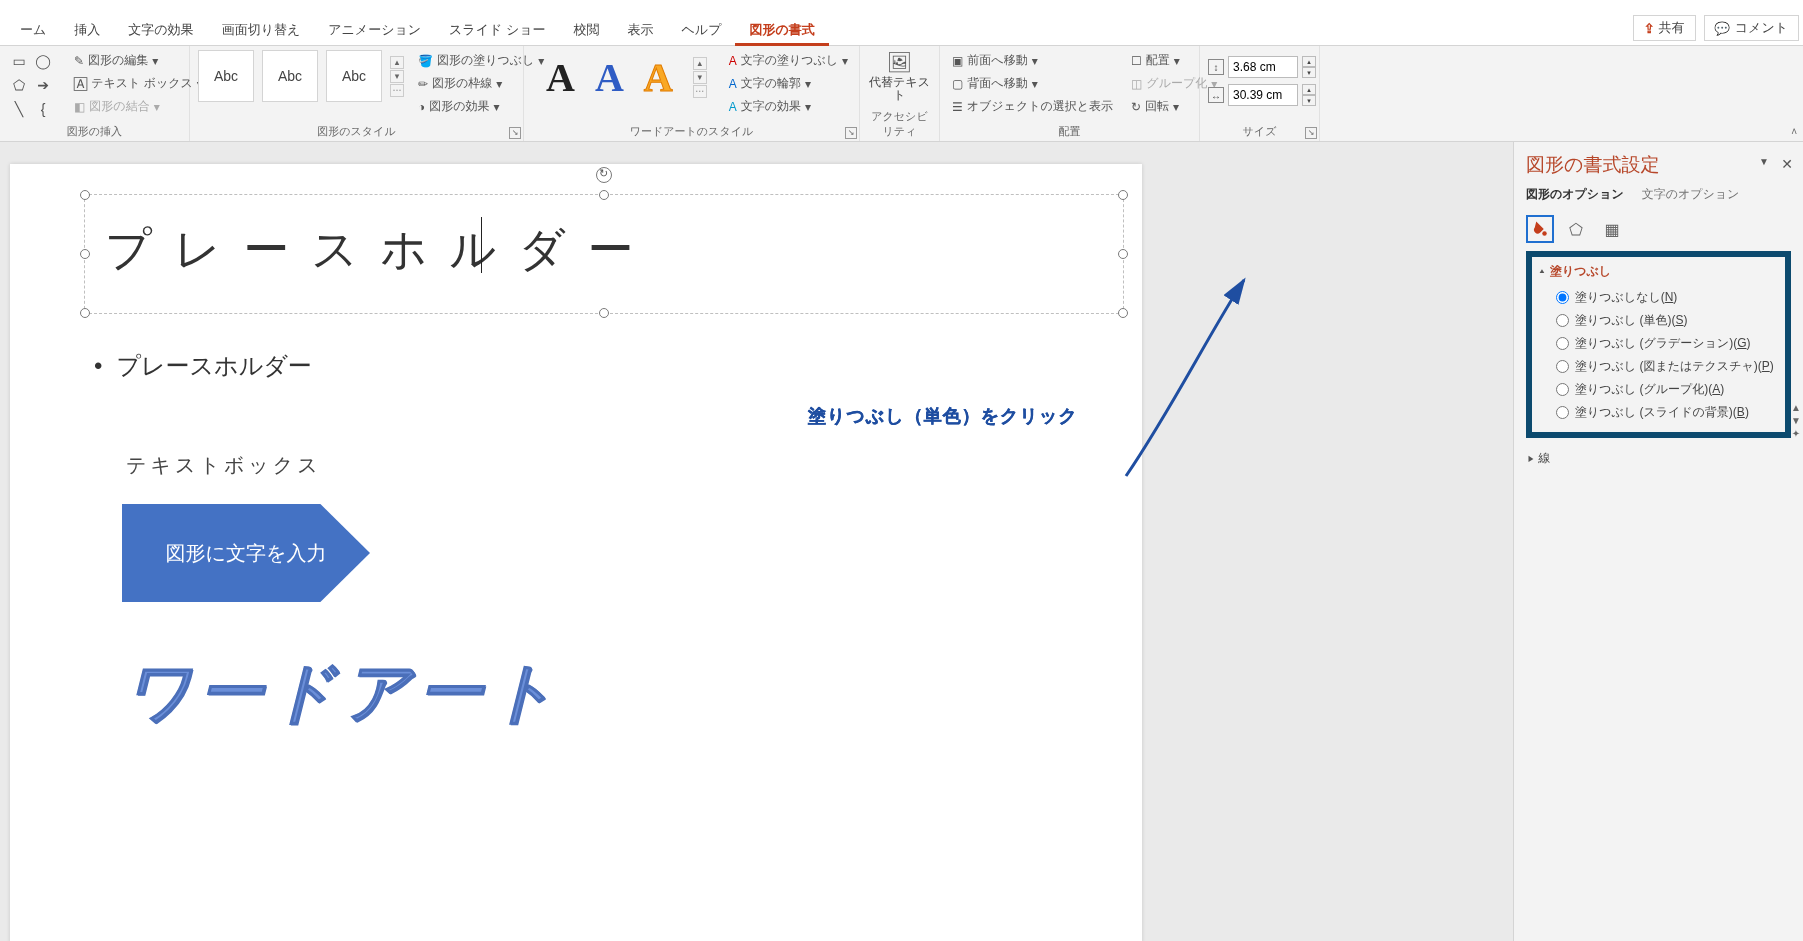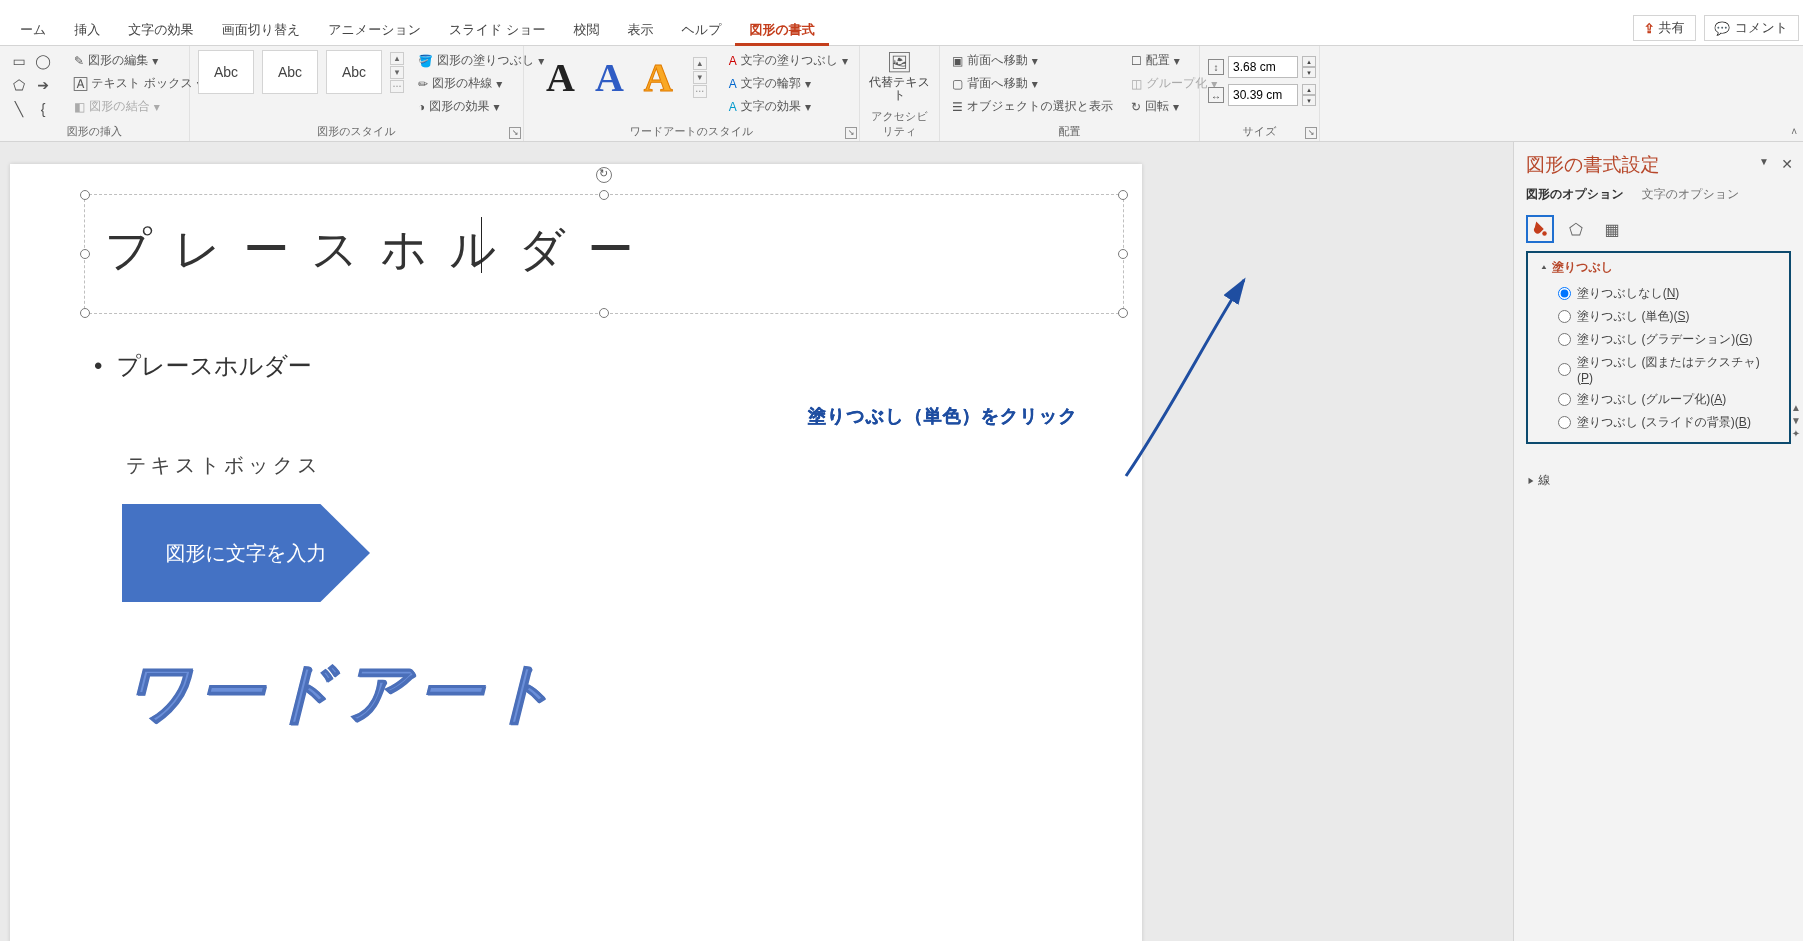--- a/index.html
+++ b/index.html
@@ -20,21 +20,21 @@
   .group-label { text-align:center; font-size:11px; color:#666; padding-top:2px; position:relative; }
   .launcher { position:absolute; right:2px; bottom:2px; width:12px; height:12px; border:1px solid #999; font-size:8px; line-height:10px; text-align:center; color:#666; }
   .rb-btn { padding:2px 4px; font-size:12px; color:#555; display:flex; align-items:center; gap:4px; white-space:nowrap; }
   .disabled { color:#aaa; }
   .col { display:flex; flex-direction:column; gap:2px; }
   .shape-grid { display:grid; grid-template-columns:repeat(2,22px); grid-auto-rows:22px; gap:2px; }
   .shape-cell { width:22px; height:22px; border:1px solid transparent; display:flex; align-items:center; justify-content:center; font-size:14px; color:#555; }
   .vline { width:1px; background:#e1e1e1; align-self:stretch; margin:2px 4px; }
 
   .style-gallery { display:flex; gap:8px; align-items:center; }
-  .style-thumb { width:56px; height:44px; border:1px solid #d4d4d4; display:flex; align-items:center; justify-content:center; font-size:14px; background:#fff; }
+  .style-thumb { width:56px; height:52px; border:1px solid #d4d4d4; display:flex; align-items:center; justify-content:center; font-size:14px; background:#fff; }
   .gallery-more { width:14px; display:flex; flex-direction:column; gap:1px; }
   .gallery-more span { height:13px; border:1px solid #ccc; font-size:9px; text-align:center; line-height:11px; color:#666; }
 
   .wa-gallery { display:flex; gap:20px; align-items:center; padding:4px 14px; }
   .wa-A { font-family:"Georgia",serif; font-weight:bold; font-size:40px; }
   .wa-black  { color:#222; }
   .wa-blue   { color:#2f5cc4; }
   .wa-orange { color:#f9a825; -webkit-text-stroke:1px #e07b00; }
 
   .big-btn { display:flex; flex-direction:column; align-items:center; justify-content:center; width:62px; font-size:12px; gap:2px; }
@@ -82,21 +82,21 @@
   .pane-close { position:absolute; right:10px; top:14px; font-size:14px; color:#555; }
   .pane-drop  { position:absolute; right:34px; top:14px; font-size:10px; color:#555; }
   .pane-tabs { display:flex; gap:18px; font-size:12px; margin-bottom:8px; }
   .pane-tabs .pt { color:#737373; padding-bottom:4px; }
   .pane-tabs .pt.active { font-weight:700; color:#333; }
   .pane-icons { display:flex; gap:8px; margin-bottom:8px; }
   .pane-icons .pi { width:28px; height:28px; display:flex; align-items:center; justify-content:center; border:1px solid transparent; font-size:16px; color:#666; }
   .pane-icons .pi.active { border:2px solid #1f6fd0; }
   .pi.fill-ic svg { width:18px;height:18px; }
 
-  .highlight-box { border:2px solid #0c4a6e; padding:6px 12px 8px; margin-bottom:24px; }
+  .highlight-box { border:6px solid #0c4a6e; padding:6px 6px 8px; margin-bottom:8px; }
   .section-hdr { font-size:12px; color:#b7472a; font-weight:600; display:flex; align-items:center; gap:4px; margin-bottom:6px; cursor:default; }
   .section-hdr:before { content:"▲"; font-size:8px; color:#555; transform:scaleY(.8); }
   .radio-row { display:flex; align-items:center; gap:6px; padding:3px 2px 3px 18px; font-size:12px; color:#444; }
   .radio-row input { margin:0; }
   .radio-row .ul { text-decoration:underline; }
 
   .section-hdr2 { font-size:12px; color:#444; display:flex; align-items:center; gap:4px; padding:4px 2px; }
   .section-hdr2:before { content:"▶"; font-size:8px; color:#555; transform:scaleX(.8); }
 
   .pane-scroll { position:absolute; right:-2px; top:260px; width:18px; display:flex; flex-direction:column; align-items:center; gap:2px; }

